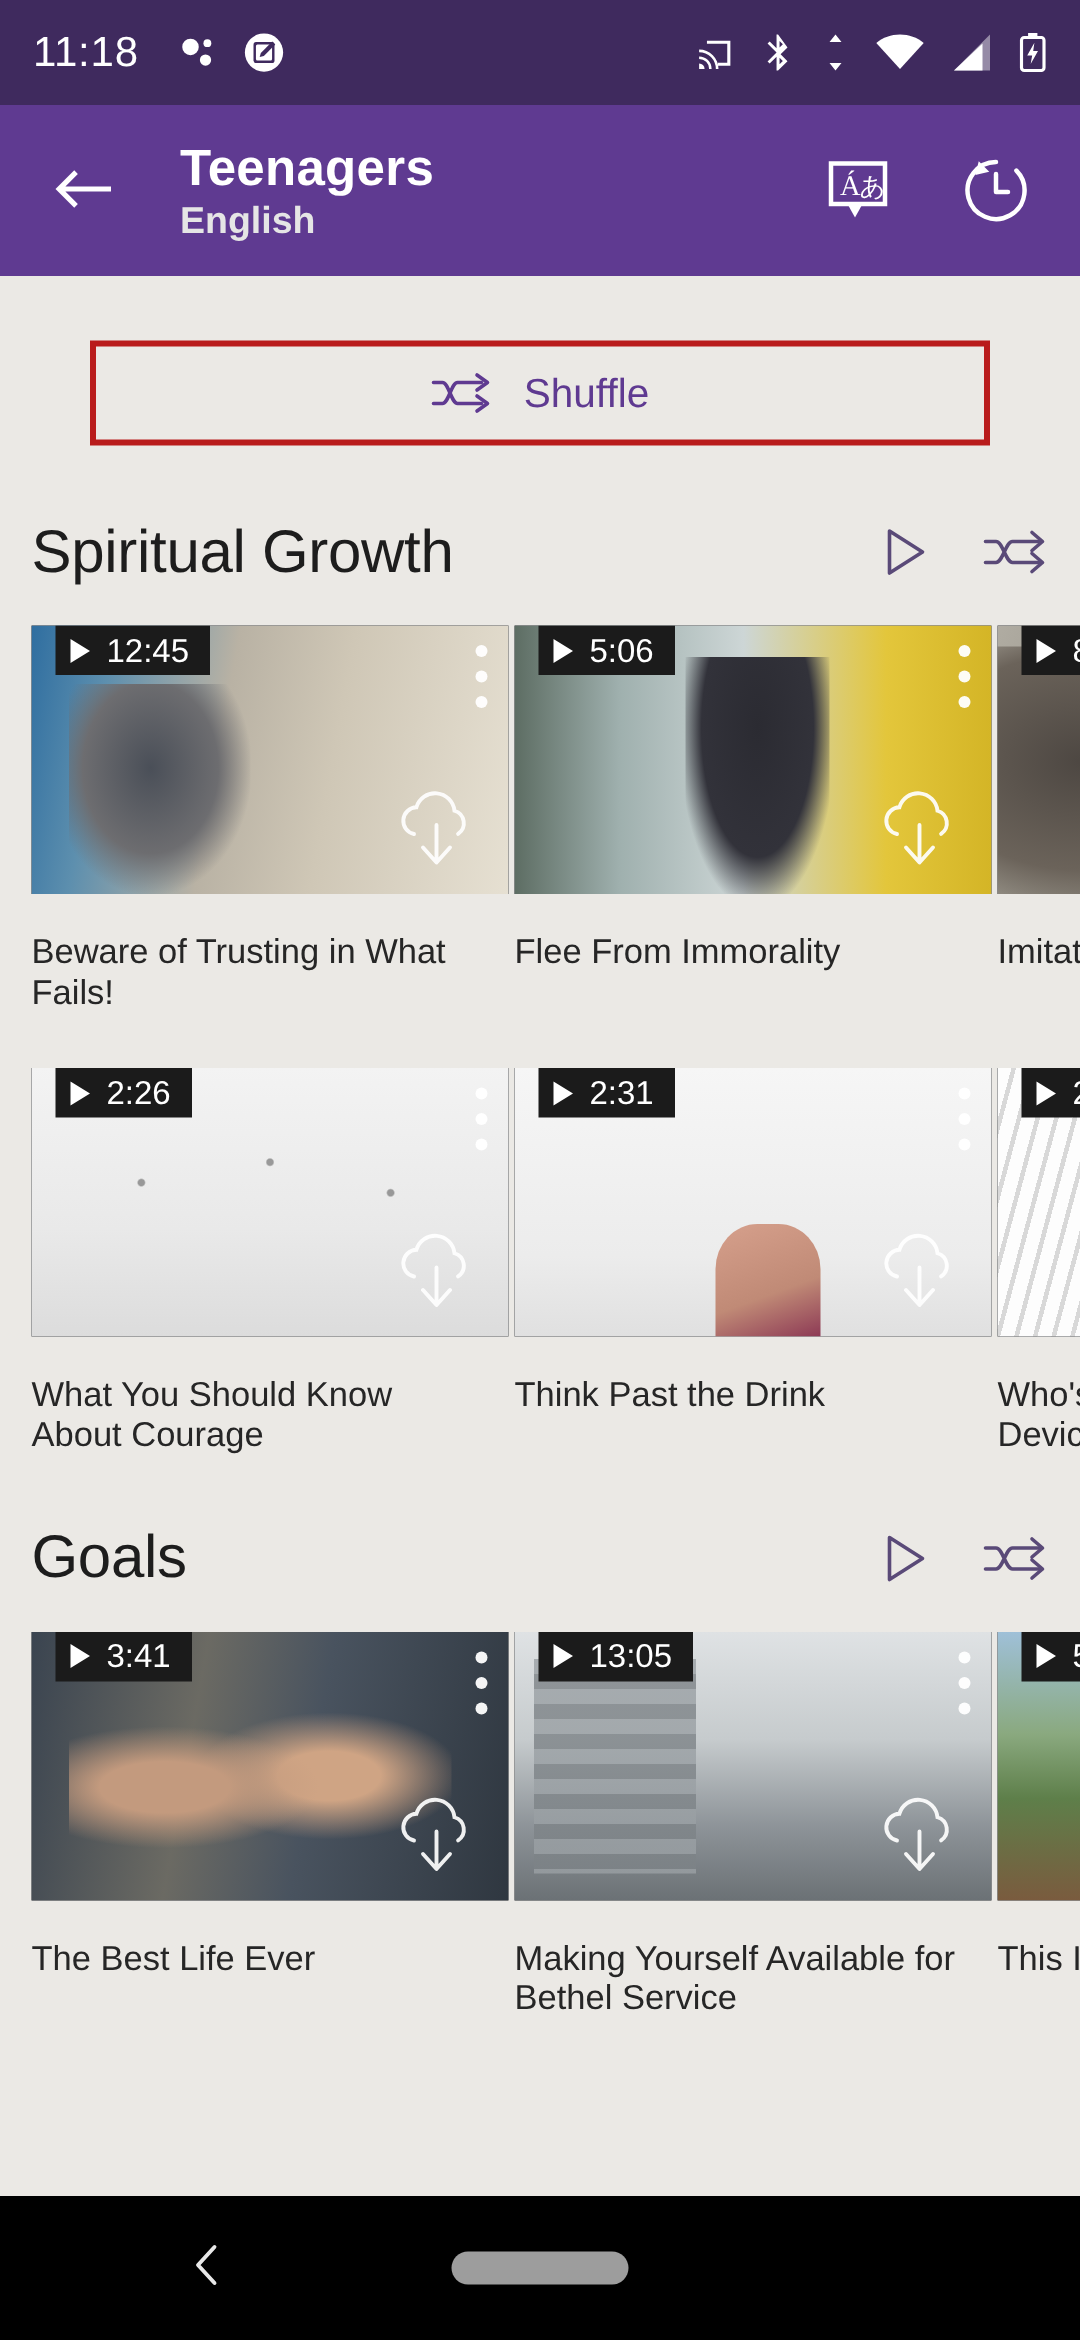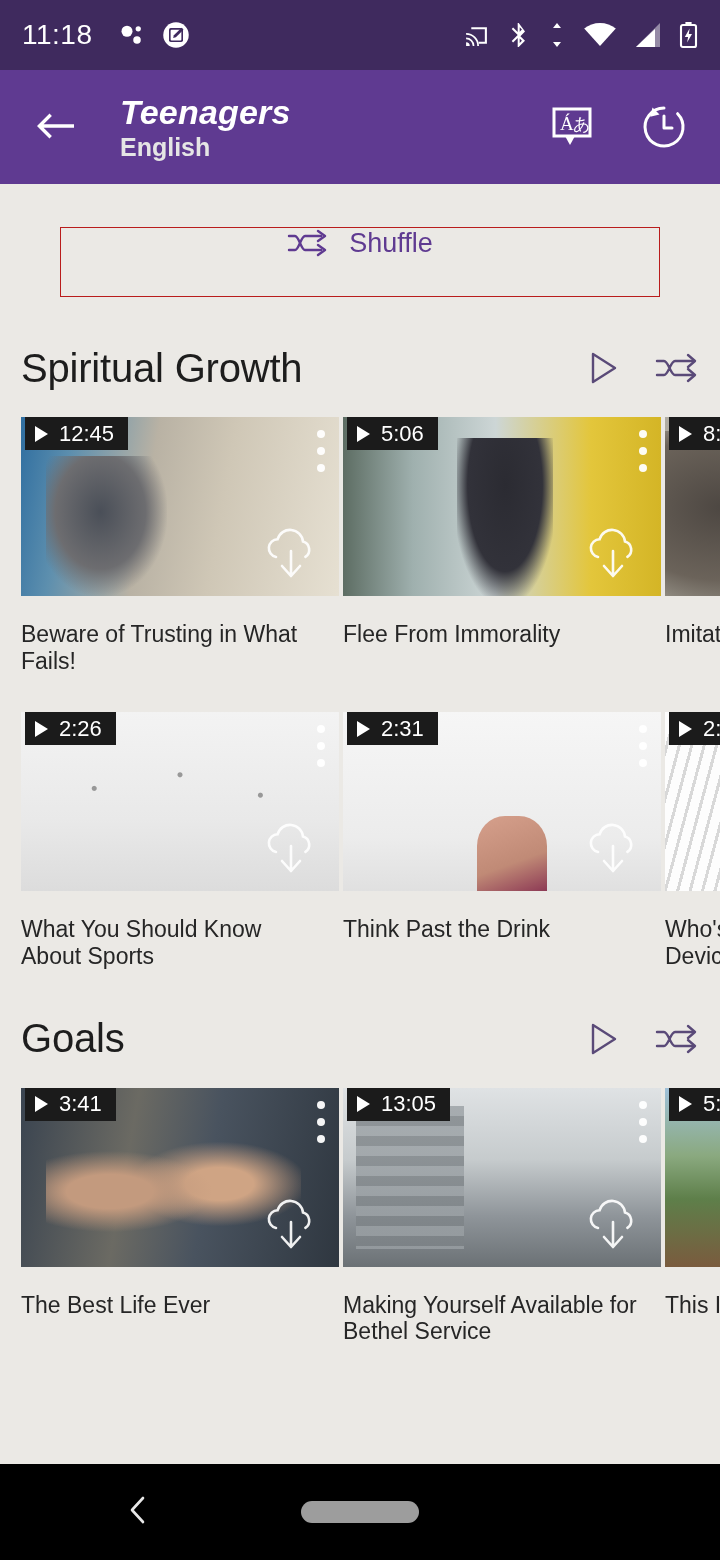--- a/index.html
+++ b/index.html
@@ -21,32 +21,32 @@
   .status-right { margin-left:auto; display:flex; align-items:center; gap:17px; }
   .sicon { display:block; }
 
   
   .appbar {
     height:114px; background:#5f3a91; color:#fff;
     display:flex; align-items:center; padding:0 22px 0 26px;
   }
   .back-btn { width:56px; height:56px; display:flex; align-items:center; justify-content:center; flex:0 0 auto; }
   .titles { margin-left:38px; display:flex; flex-direction:column; justify-content:center; }
-  .app-title { font-size:34px; font-weight:700; line-height:1.12; color:#fff; letter-spacing:.2px;font-style:italic; }
+  .app-title { font-size:34px; font-weight:700; line-height:1.12; color:#fff; letter-spacing:.2px; }
   .app-subtitle { font-size:25px; font-weight:700; color:#e5e5e5; line-height:1.15; margin-top:2px; }
   .appbar-actions { margin-left:auto; display:flex; align-items:center; gap:40px; padding-right:8px; }
   .act-btn { width:52px; height:52px; display:flex; align-items:center; justify-content:center; }
 
   
   .content { position:absolute; top:184px; left:0; right:0; bottom:96px; overflow:hidden; }
 
   .shuffle-bar { padding:43px 60px 0 60px; }
   .shuffle-btn {
-    height:70px; border:1px solid #b91c1c; background:transparent;
-    display:flex; align-items:flex-start; justify-content:center; gap:20px;
+    height:70px; border:4px solid #b91c1c; background:transparent;
+    display:flex; align-items:center; justify-content:center; gap:20px;
     color:#5f3a91; font-size:27px; font-family:"Liberation Sans", sans-serif;
     width:100%;
   }
 
   .section { margin-top:38px; }
   .section:first-of-type { margin-top:40px; }
   .section-head {
     display:flex; align-items:center; padding:0 20px 0 21px; height:62px;
   }
   .section-title {
@@ -54,21 +54,21 @@
     letter-spacing:-.2px; white-space:nowrap;
   }
   .section-actions { margin-left:auto; display:flex; align-items:center; gap:28px; }
   .sec-ico { width:46px; height:46px; display:flex; align-items:center; justify-content:center; }
 
   .row { display:flex; gap:4px; margin-top:18px; padding-left:21px; }
   .card { flex:0 0 auto; width:318px; }
   .thumb { position:relative; width:318px; height:179px; overflow:hidden; background:#30343a; }
   .thumb .photo { position:absolute; inset:0; }
   .badge {
-    position:absolute; top:0; left:4px; height:33px; background:#1b1b1b;
+    position:absolute; top:0; left:16px; height:33px; background:#1b1b1b;
     display:flex; align-items:center; gap:11px; padding:0 14px 0 10px;
     color:#fff; font-size:22px;
   }
   .badge .tri {
     width:0;height:0;border-left:13px solid #fff;
     border-top:8px solid transparent;border-bottom:8px solid transparent;
   }
   .dots { position:absolute; top:13px; right:14px; display:flex; flex-direction:column; gap:9px; }
   .dots i { width:8px;height:8px;border-radius:50%;background:#fff; display:block; opacity:.95; }
   .dl { position:absolute; right:16px; bottom:8px; opacity:.92; }
@@ -277,21 +277,21 @@
                 <div class="dots">
                   <i></i>
                   <i></i>
                   <i></i>
                 </div>
                 <div class="dl"><svg width="64" height="60" viewBox="0 0 64 60">
                     <path d="M17 33a9 9 0 011.6-17.8A13 13 0 0144 17.5a8.6 8.6 0 012.4 15.4" fill="none" stroke="#fff" stroke-width="2.6" stroke-linecap="round"></path>
                     <path d="M32 27v24M23 42l9 10 9-10" fill="none" stroke="#fff" stroke-width="2.6" stroke-linecap="round" stroke-linejoin="round"></path>
                   </svg></div>
               </div>
-              <div class="caption">What You Should Know About Sports</div>
+              <div class="caption">What You Should Know About Courage</div>
             </div>
             <div class="card">
               <div class="thumb">
                 <div class="photo ph-draw2"></div>
                 <div class="badge">
                   <span class="tri"></span>
                   <span>2:31</span>
                 </div>
                 <div class="dots">
                   <i></i>

